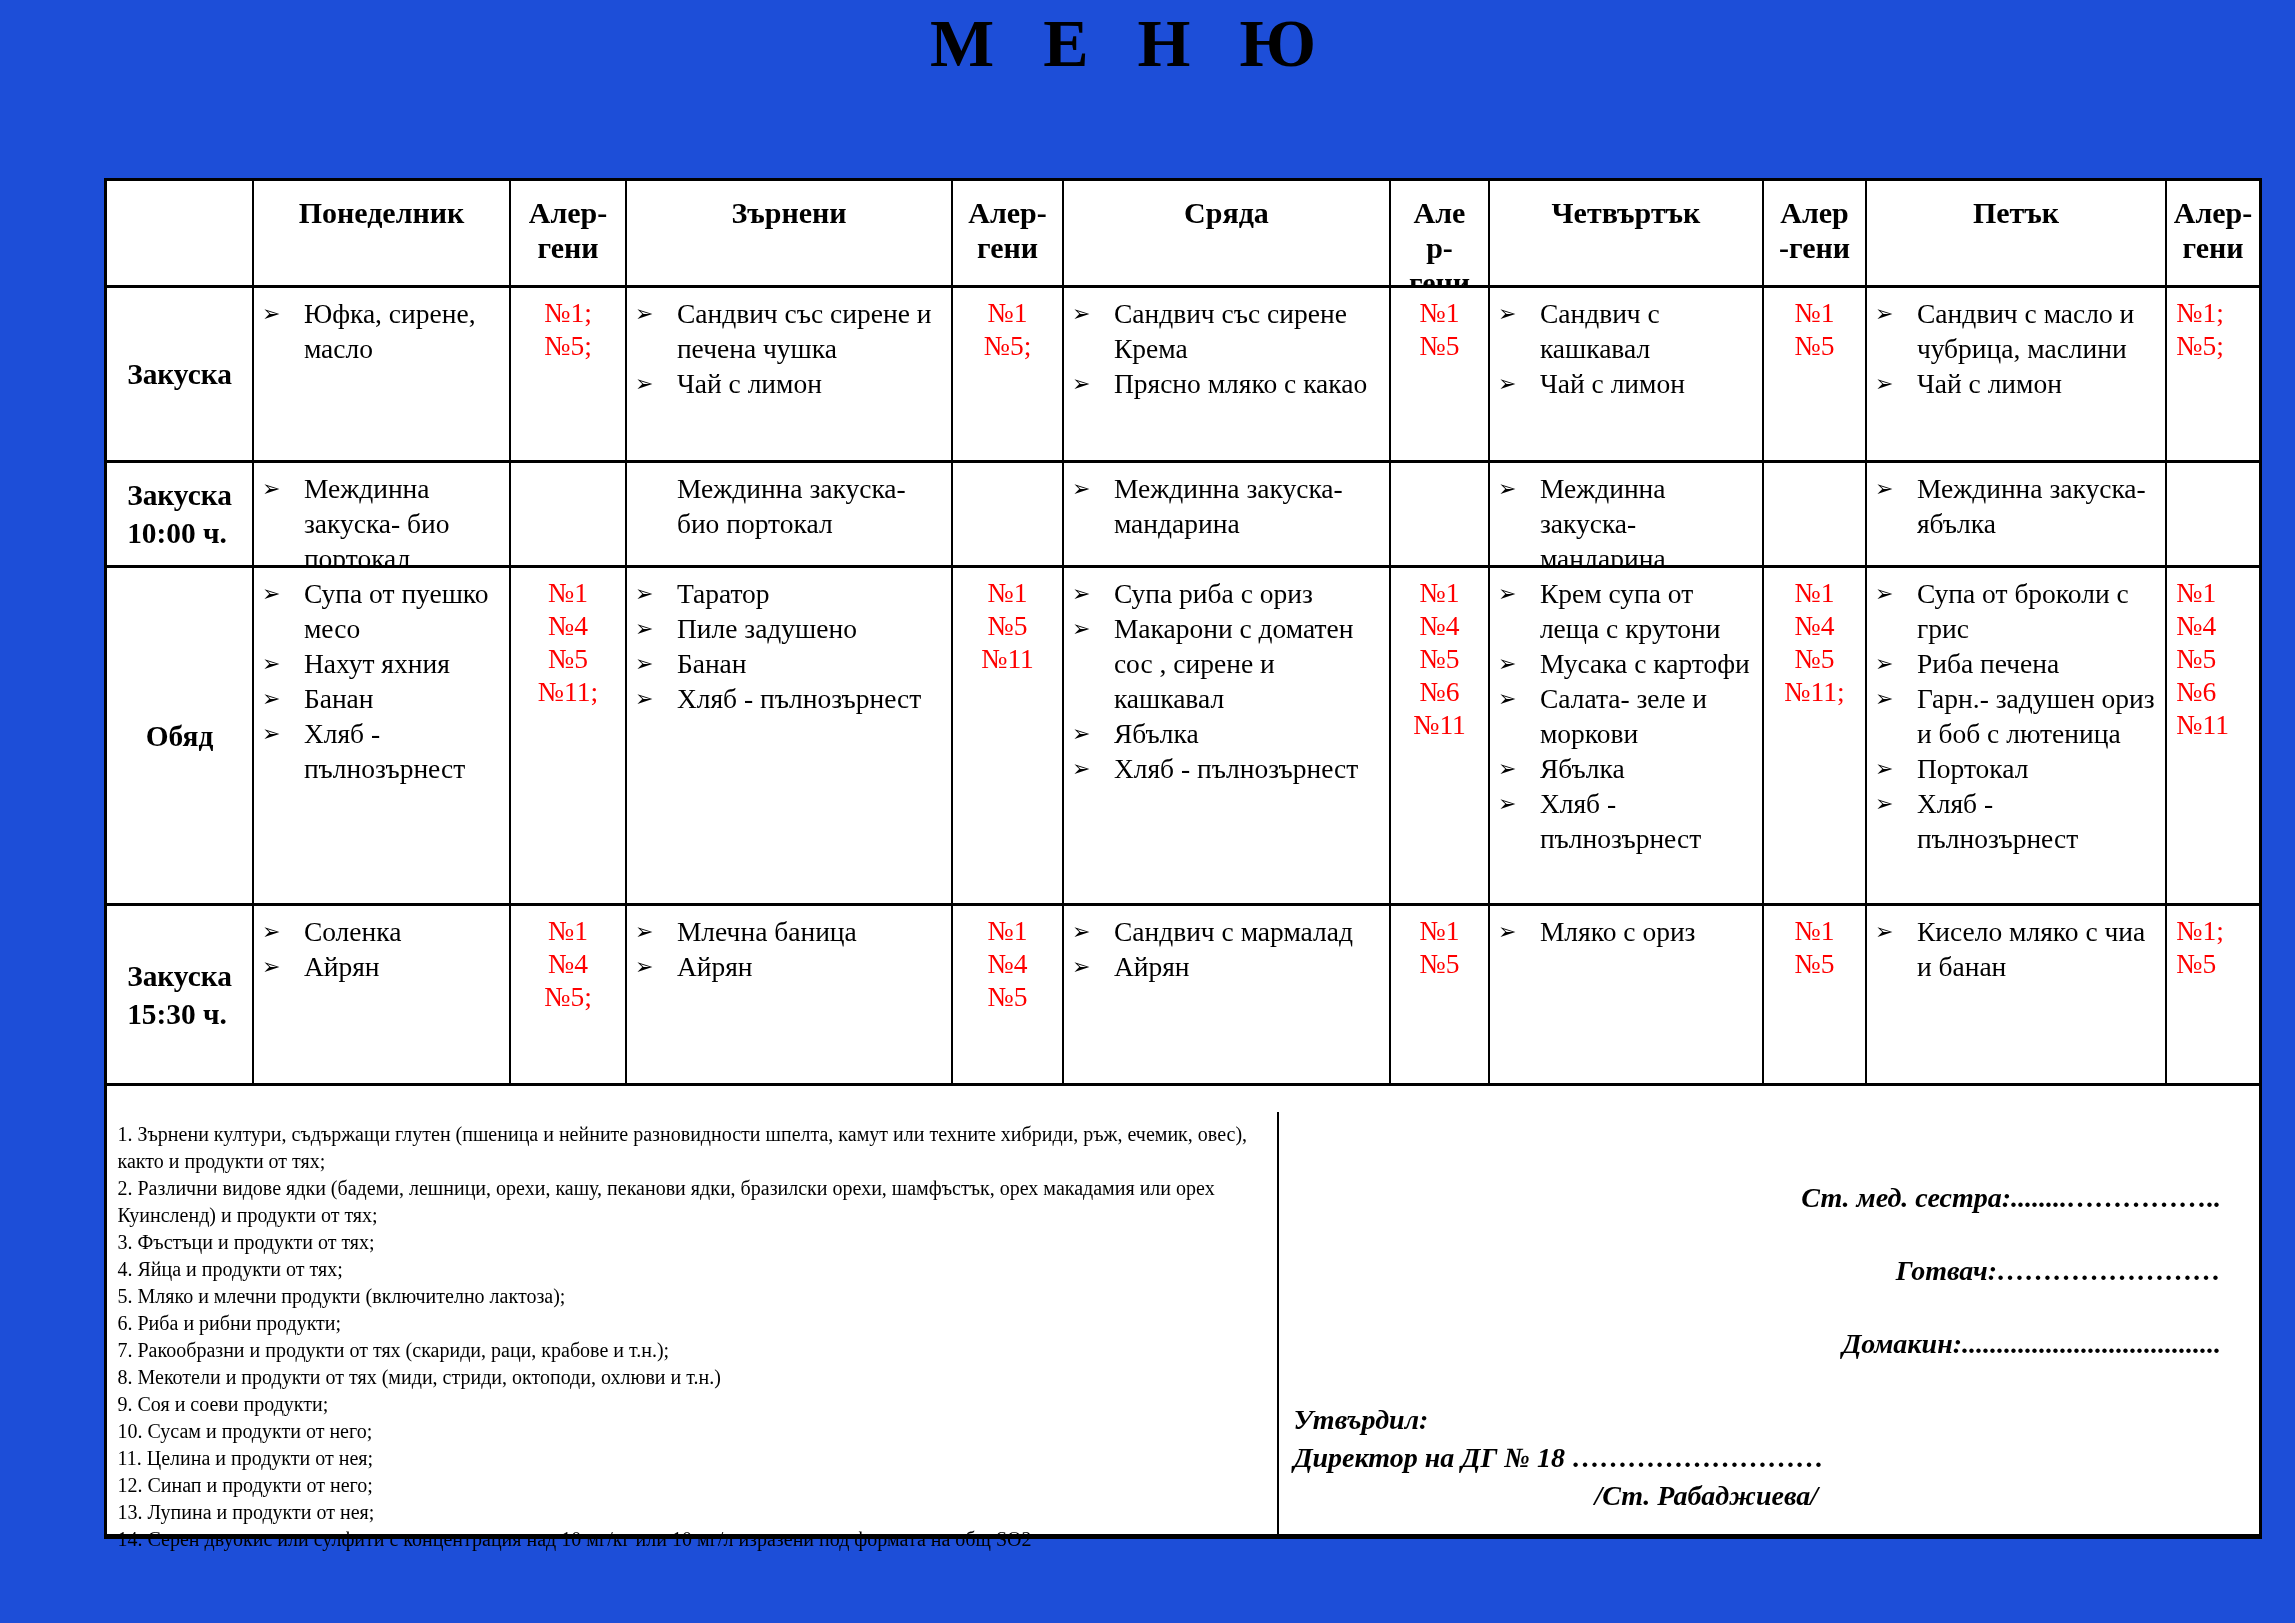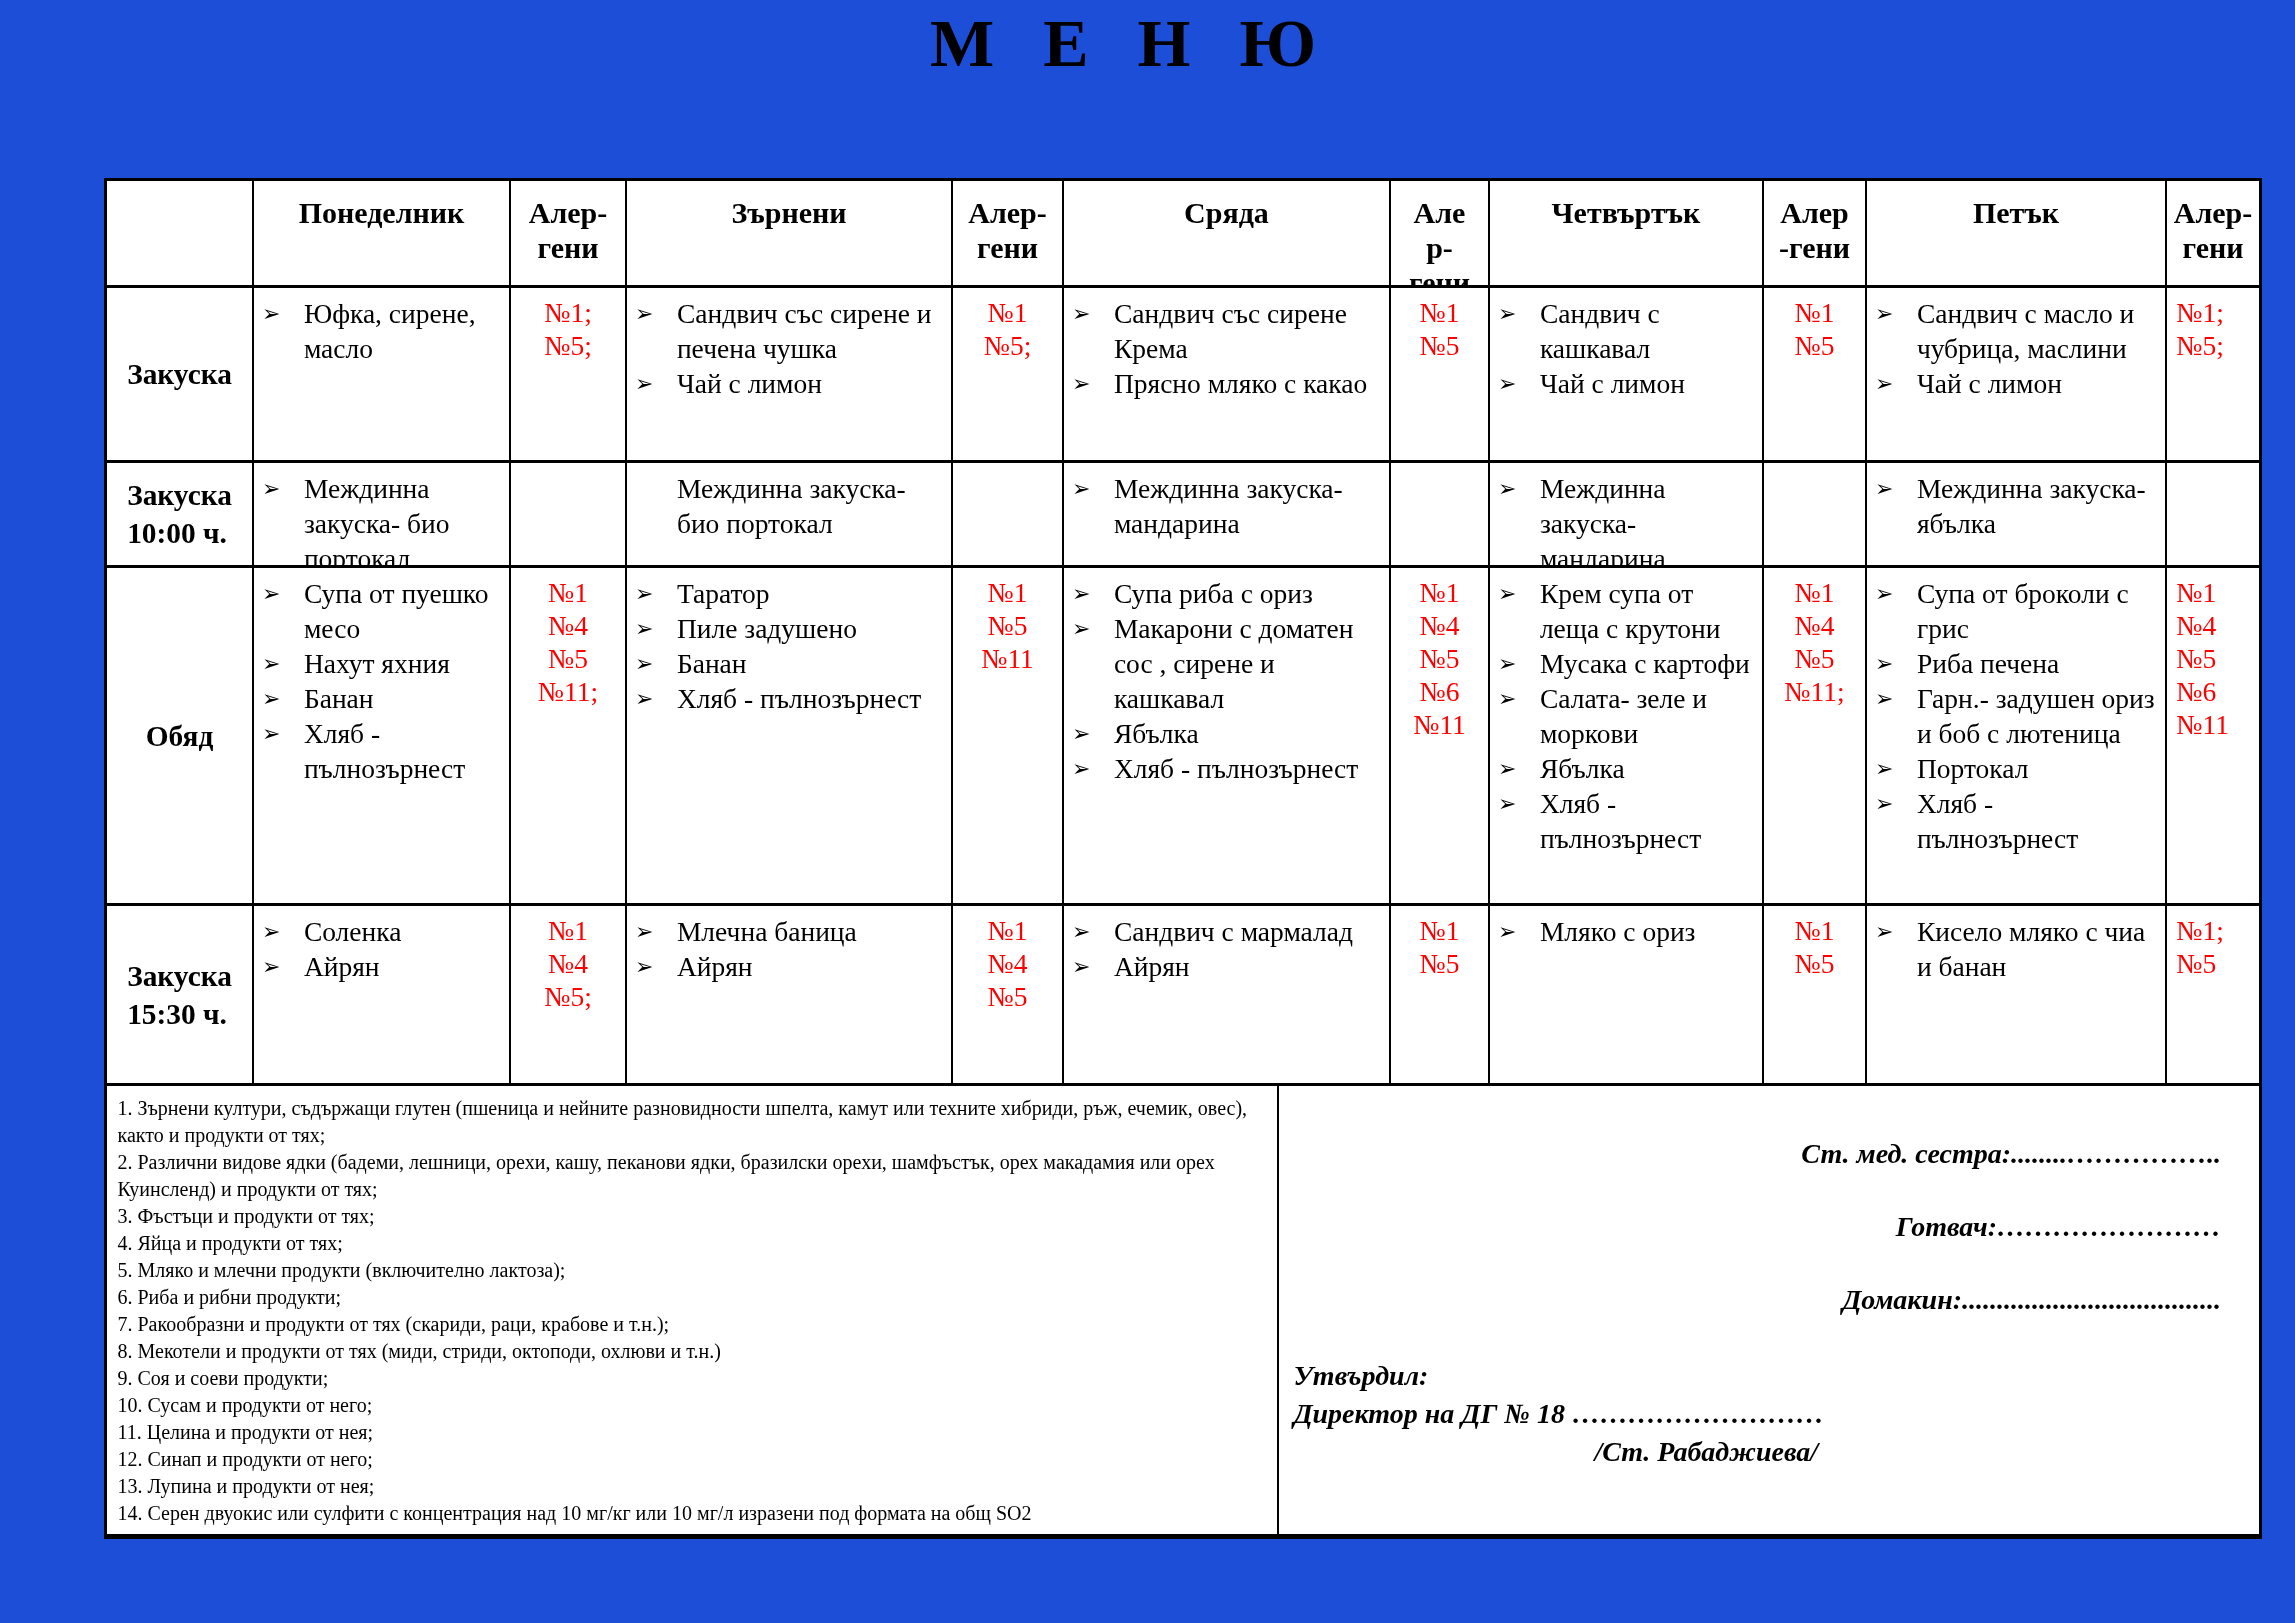--- a/index.html
+++ b/index.html
@@ -27,24 +27,24 @@
   ul.items li{position:relative;padding-left:42px;}
   ul.items li::before{content:"\27A2";position:absolute;left:0;top:0;font-size:0.8em;}
   ul.items.no-bullet li::before{content:"";}
 
   ul.algs{list-style:none;margin:0;padding:7.9px 2.6px 0 2.6px;font-size:27.5px;line-height:33px;
           color:#ff0000;text-align:center;}
   ul.algs.left{text-align:left;padding-left:9.2px;}
 
   .footer-row{display:flex;height:448px;}
   .legend-cell{box-sizing:border-box;width:1172px;border-right:2px solid #000;
-               padding:9.2px 11.8px 0 10.5px;}
+               padding:9.2px 11.8px 0 10.5px;margin-top:26px;}
   ul.legend{list-style:none;margin:0;padding:0;font-size:20px;line-height:27px;}
   .sign-cell{box-sizing:border-box;flex:1;font-weight:bold;font-style:italic;font-size:28px;}
-  .sig-block{padding-top:52px;padding-right:38px;text-align:right;}
+  .sig-block{padding-top:96px;padding-right:38px;text-align:right;}
   .sig-block div{margin-bottom:41px;}
   .approve{padding-left:14.4px;margin-top:2.6px;line-height:38px;text-align:left;}
   .approve .name{margin-left:301px;}
 </style>
 </head>
 <body>
 
 <div class="page">
 
   <h1 class="title">МЕНЮ</h1>

